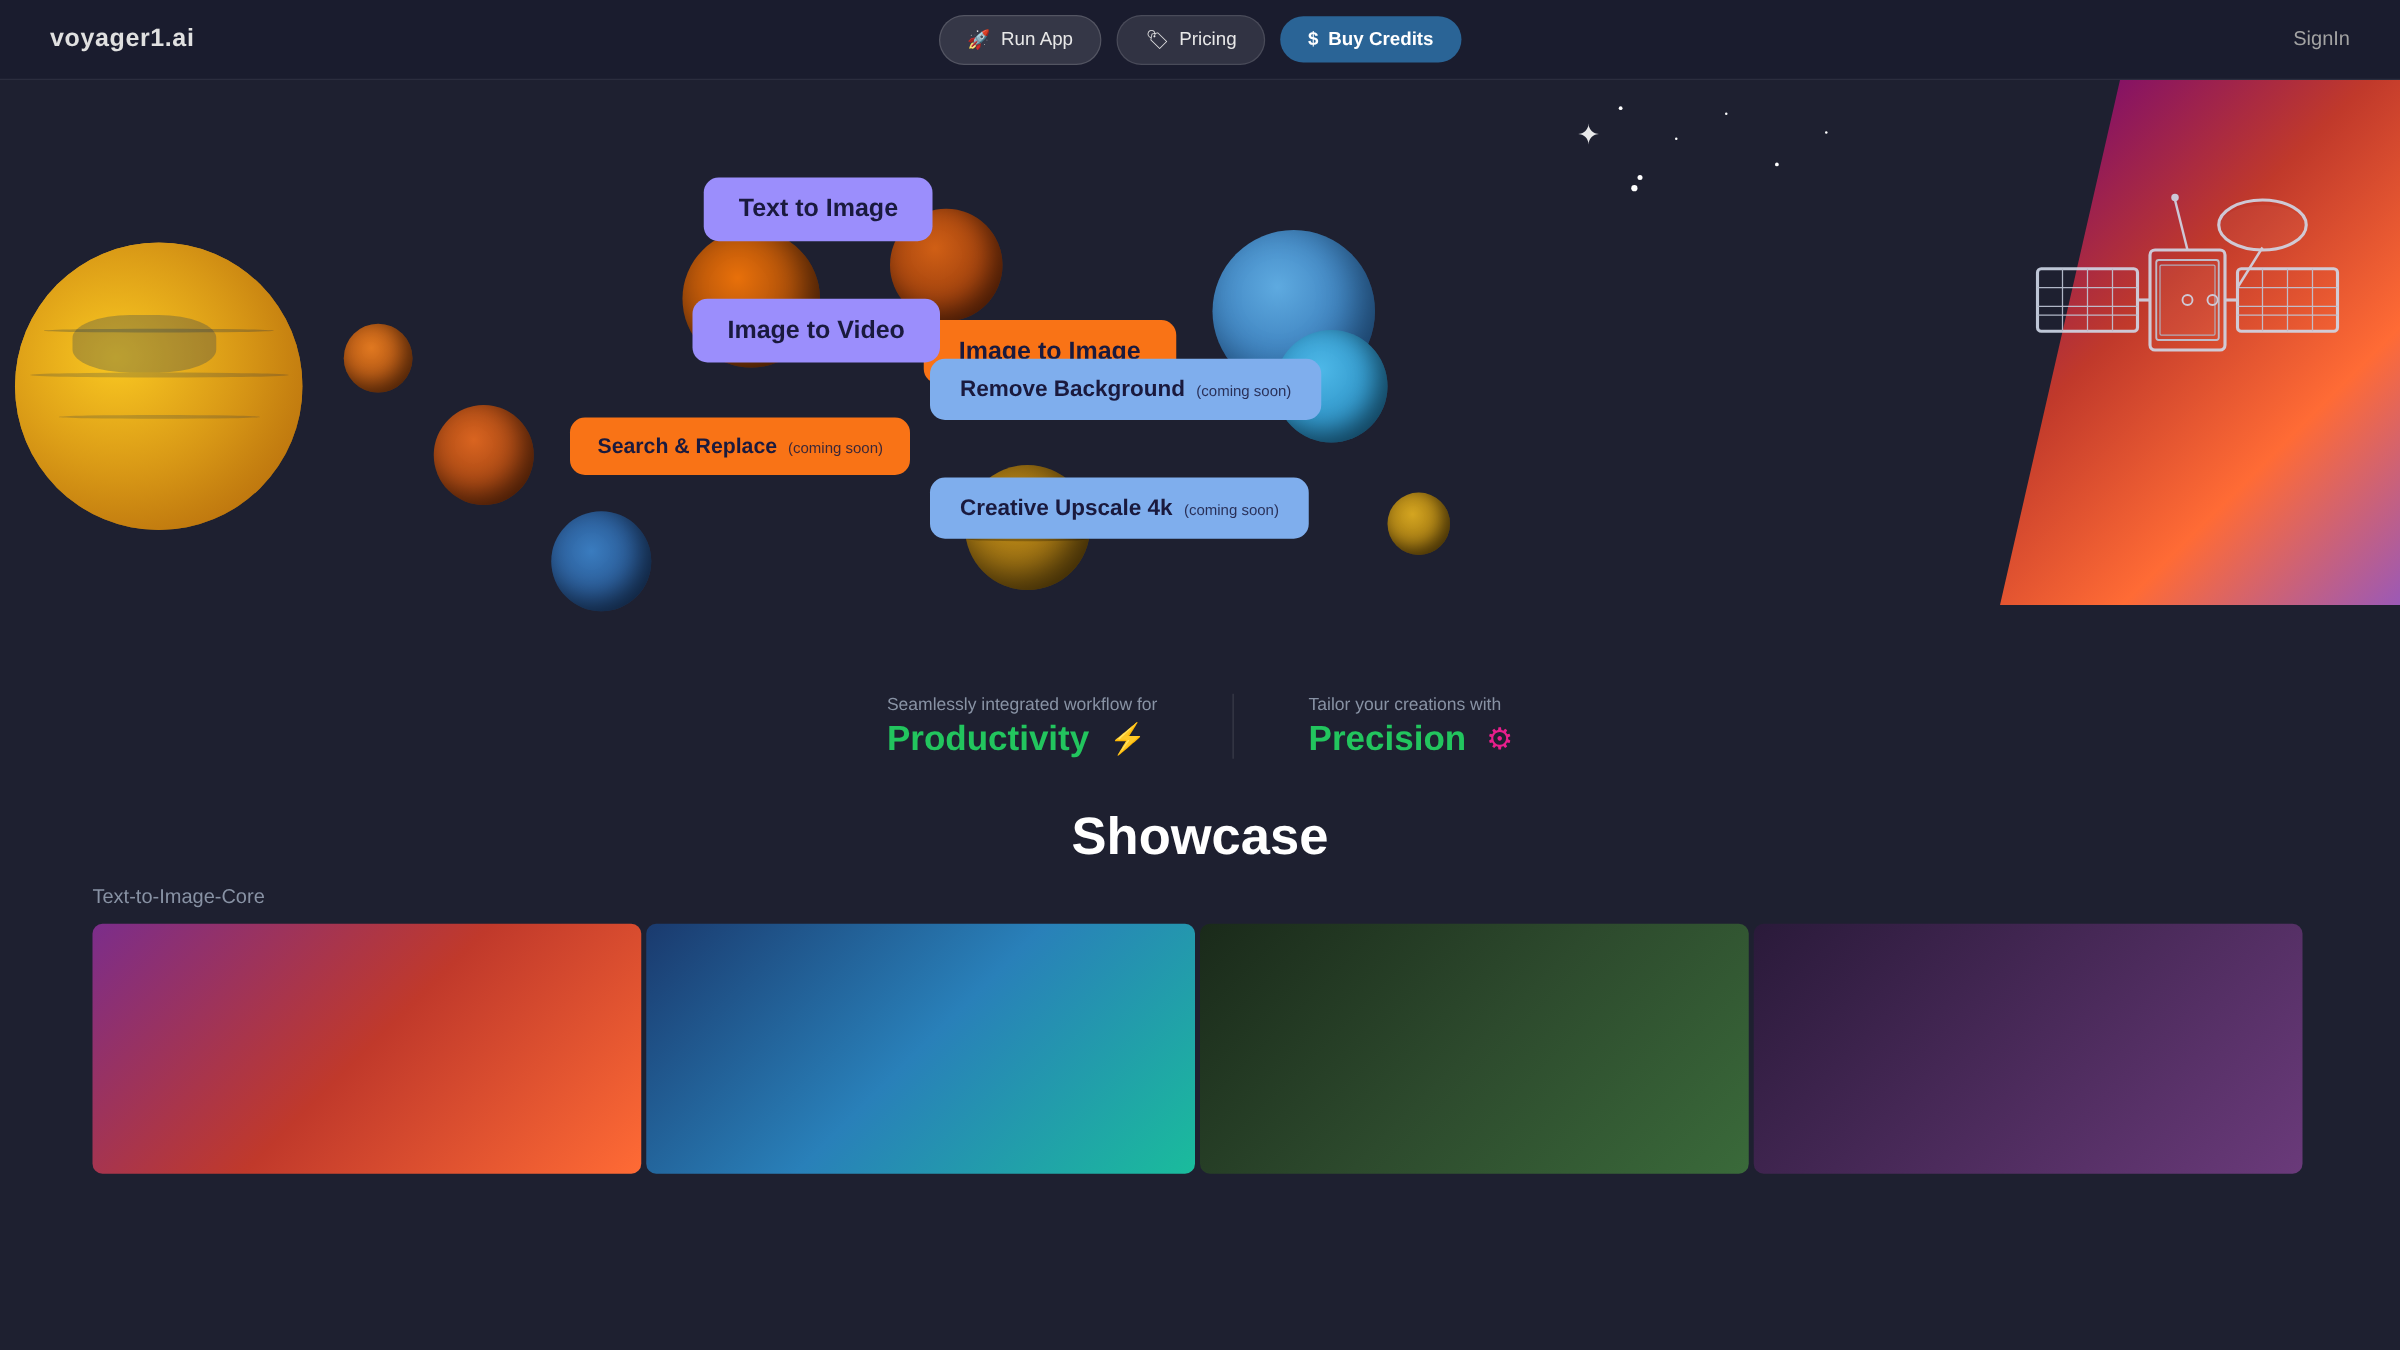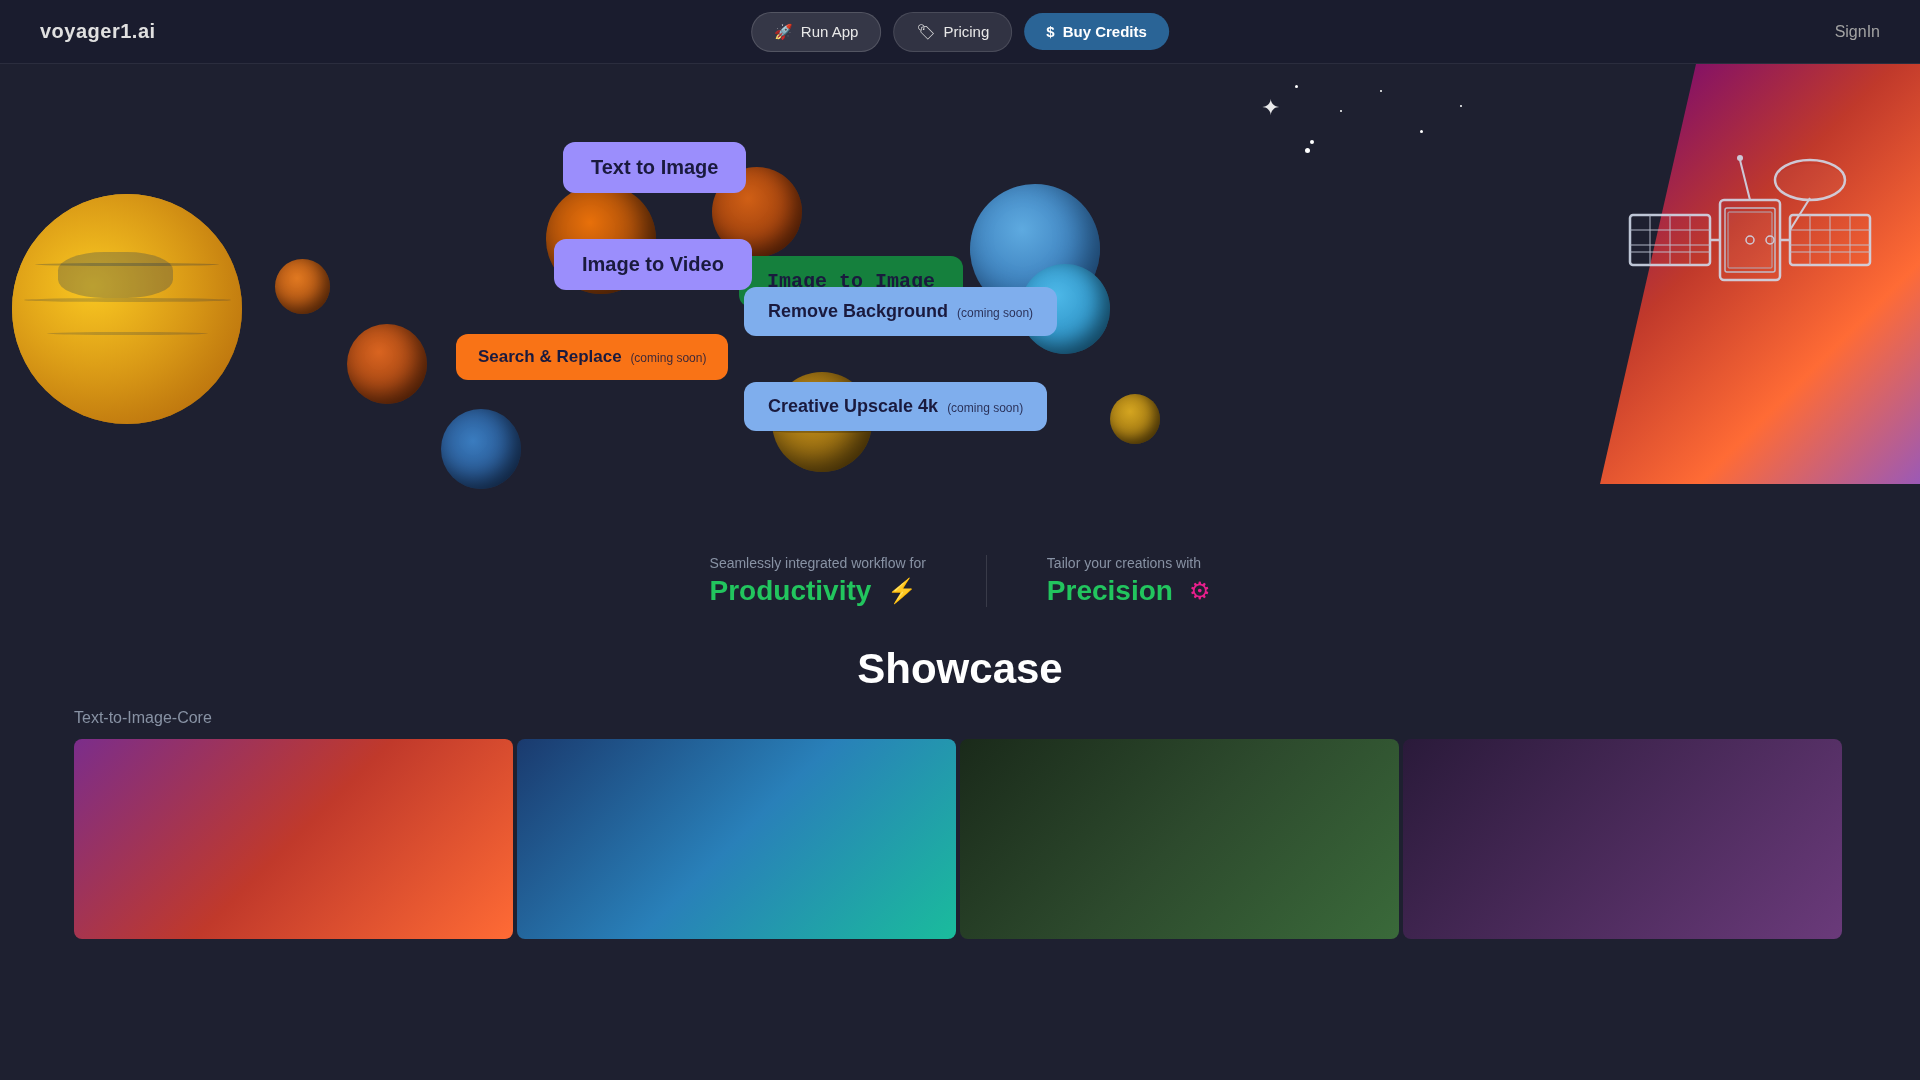--- a/index.html
+++ b/index.html
@@ -461,21 +461,21 @@
   <div class="planet planet-striped">
     <div style="position:absolute;top:25%;left:0;width:100%;height:4px;background:rgba(0,0,0,0.3);border-radius:50%;"></div>
     <div style="position:absolute;top:40%;left:0;width:100%;height:6px;background:rgba(0,0,0,0.25);border-radius:50%;"></div>
     <div style="position:absolute;top:57%;left:0;width:100%;height:4px;background:rgba(0,0,0,0.25);border-radius:50%;"></div>
   </div>
 
   <button class="feature-pill pill-text-to-image">
     <span>Text to Image</span>
   </button>
 
-  <button class="feature-pill pill-image-to-image" style="background:#15803d;left:739px;top:192px;font-family:Liberation Mono, monospace;">
+  <button class="feature-pill pill-image-to-image" style="background:#f97316;left:739px;top:192px;">
     <span>Image to Image</span>
   </button>
 
   <button class="feature-pill pill-image-to-video">
     <span>Image to Video</span>
   </button>
 
   <button class="feature-pill pill-remove-background">
     <span>Remove Background</span>
     <span class="coming-soon">(coming soon)</span>

